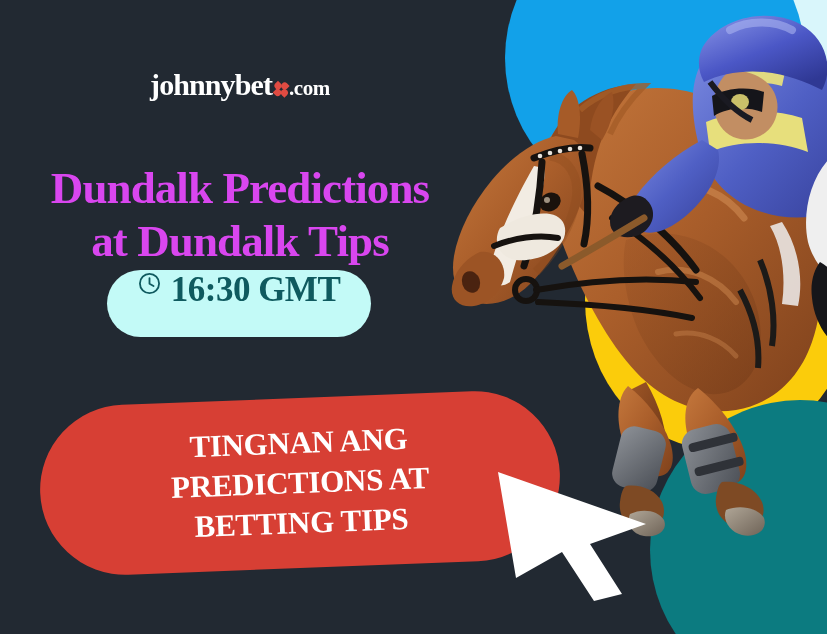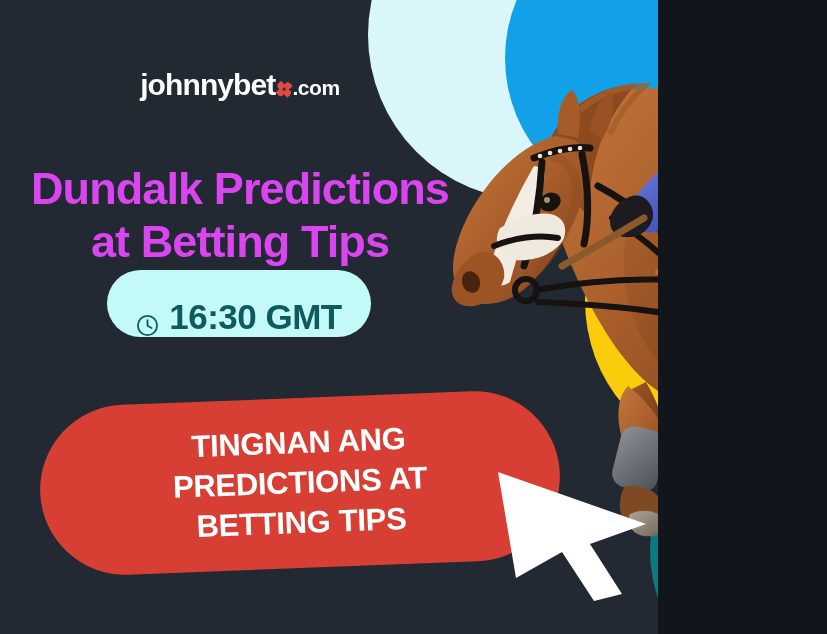--- a/index.html
+++ b/index.html
@@ -3,25 +3,25 @@
 <meta charset="utf-8">
 <title>Dundalk Predictions at Betting Tips</title>
 <style>
   html, body {
     margin: 0;
     padding: 0;
     background: #11161c;
   }
   #banner {
     position: relative;
-    width: 658px;
+    width: 827px;
     height: 634px;
     overflow: hidden;
     background: #222932;
-    font-family: Liberation Sans, sans-serif;
+    font-family: Liberation Serif, serif;
     user-select: none;
   }
 
   
   .bg-layer {
     position: absolute;
     inset: 0;
     overflow: hidden;
   }
   .blob { position: absolute; }
@@ -137,21 +137,21 @@
   
   .time-badge {
     position: absolute;
     left: 107px;
     top: 270px;
     width: 264px;
     height: 67px;
     border-radius: 34px;
     background: #c3faf7;
     display: flex;
-    align-items: flex-end;
+    align-items: flex-start;
     justify-content: center;
     gap: 10px;
     box-sizing: border-box;
   }
   .clock-icon {
     width: 23px;
     height: 23px;
     flex: 0 0 auto;
     margin-top: 2px;
   }
@@ -386,21 +386,21 @@
   </div>
 
   <div class="content">
 
     <div class="logo">
       <span class="logo-main">johnnybet</span><span class="logo-clover"><i></i><i></i><i></i><i></i></span><span class="logo-com">.com</span>
     </div>
 
     <h1 class="headline">
       <span class="l1">Dundalk Predictions</span>
-      <span class="l2">at Betting Tips</span>
+      <span class="l2">at Dundalk Tips</span>
     </h1>
 
     <div class="time-badge">
       <svg class="clock-icon" viewBox="0 0 24 24">
         <circle cx="12" cy="12" r="10" fill="none" stroke="#0f5a5f" stroke-width="1.9"></circle>
         <path d="M12 6.4 L12 12.3 L16.2 14.6" fill="none" stroke="#0f5a5f" stroke-width="1.9" stroke-linecap="round" stroke-linejoin="round"></path>
       </svg>
       <span class="time-text">16:30 GMT</span>
     </div>
 

